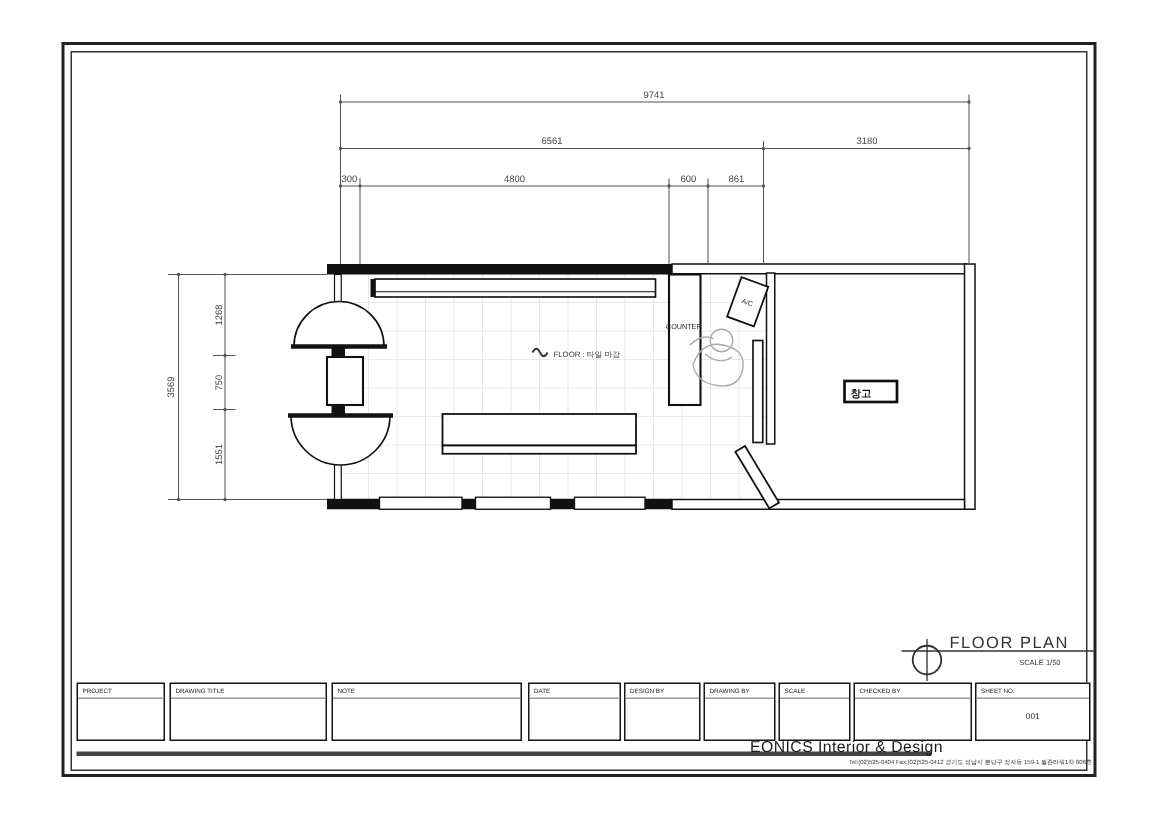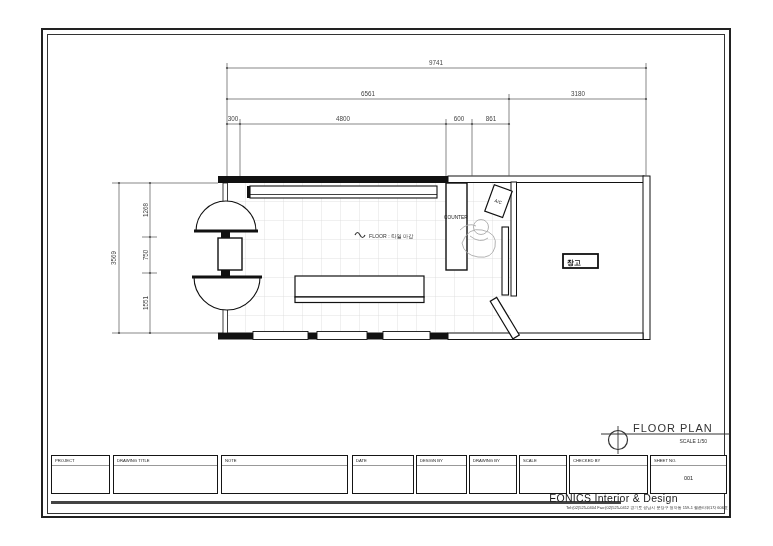--- a/index.html
+++ b/index.html
@@ -10,21 +10,21 @@
   .border-inner{position:absolute;left:47px;top:34px;width:678px;height:480px;
                 border:1px solid #333;box-sizing:border-box;}
   svg{position:absolute;left:0;top:0;}
   
   .tb-box{position:absolute;top:455px;height:39px;border:1.5px solid #151515;
           background:#fff;box-sizing:border-box;}
   .tb-label{display:block;font-size:4.2px;line-height:5px;color:#222;
             padding:2px 0 2px 3px;border-bottom:0.8px solid #999;}
   .tb-value{display:block;text-align:center;font-size:5.5px;color:#222;margin-top:9px;}
   .tb-band{position:absolute;left:51px;top:501px;width:570px;height:3px;background:#444;}
-  .company{position:absolute;left:500px;top:492px;width:227px;text-align:center;
+  .company{position:absolute;left:500px;top:492px;width:227px;text-align:left;
            font-size:10.5px;letter-spacing:0.3px;color:#1a1a1a;}
   .contact{position:absolute;left:340px;top:505px;width:388px;text-align:right;
            font-size:4px;color:#333;}
 </style>
 </head>
 <body>
 
 <div id="sheet">
   <div class="border-outer"></div>
   <div class="border-inner"></div>

